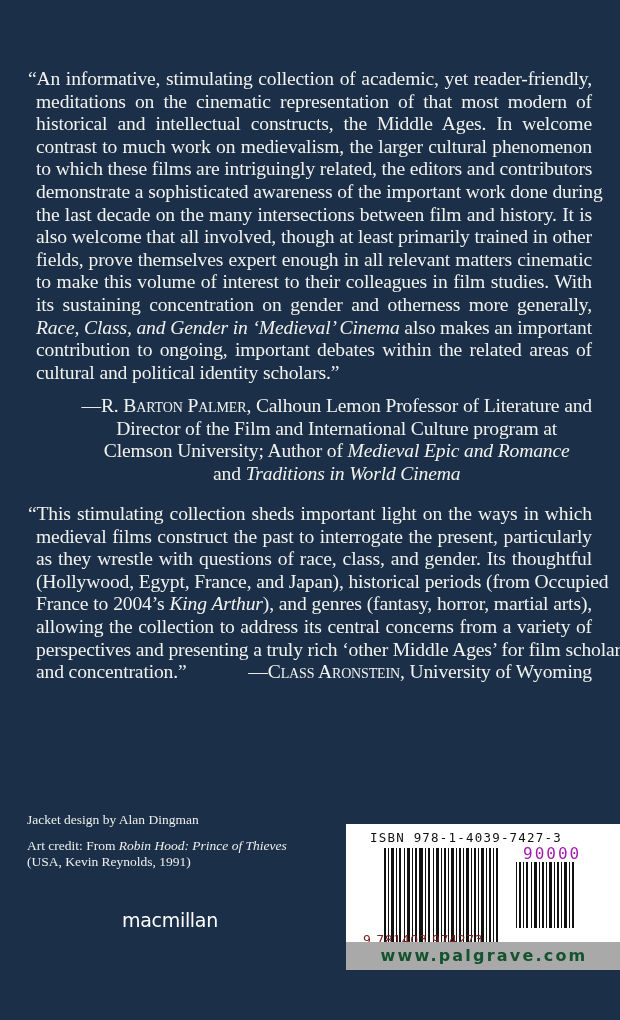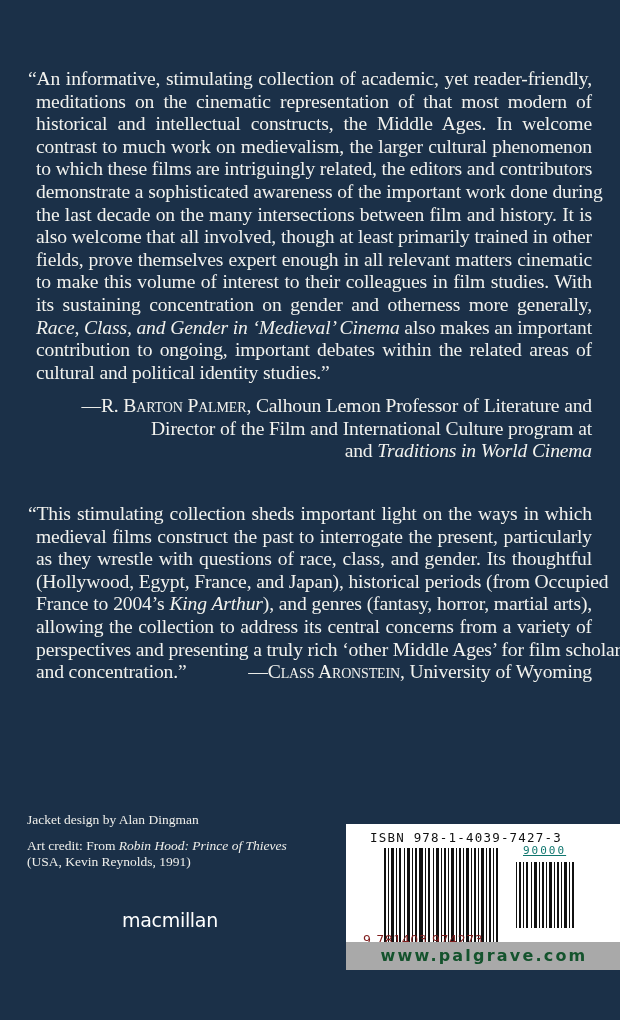--- a/index.html
+++ b/index.html
@@ -17,21 +17,21 @@
     letter-spacing: -0.15px;
   }
   .quote .line { display: block; text-align-last: justify; white-space: nowrap; }
   .quote .line.last { text-align-last: left; }
   .quote .line.indent { padding-left: 8px; }
   .q1 { top: 68px; }
   .q2 { top: 503px; }
   .attr {
     position: absolute; right: 28px;
     font-size: 19.6px; line-height: 22.6px;
-    text-align: right; white-space: nowrap;
+    text-align: center; white-space: nowrap;
     letter-spacing: -0.15px;
   }
   .a1 { top: 395px; }
   .sc { font-variant: small-caps; }
   i { font-style: italic; }
   .inline-attr { float: right; }
   .credits {
     position: absolute; left: 27px; top: 812px;
     font-size: 13.5px; line-height: 16px; color: #eeeeea;
   }
@@ -55,23 +55,22 @@
     box-sizing: border-box;
     padding-left: 46px;
   }
   .isbn-text {
     position: absolute; left: 24px; top: 6px;
     font-family: "DejaVu Sans Mono", monospace; font-size: 12.5px; color: #111;
     letter-spacing: 1.2px;
   }
   .price-text {
     position: absolute; left: 177px; top: 20px;
-    font-family: "DejaVu Sans Mono", monospace; font-size: 11px; color: #0f766e;
+    font-family: "DejaVu Sans Mono", monospace; font-size: 16px; color: #a21caf;
     letter-spacing: 2px;
-    text-decoration: underline;
   }
   .digits {
     position: absolute; left: 17px; top: 108px;
     font-family: "DejaVu Sans", sans-serif; font-size: 12.5px; color: #7f1d1d;
     letter-spacing: 0.6px;
   }
   .bars-main { position: absolute; left: 38px; top: 24px; width: 115px; height: 96px; }
   .bars-add { position: absolute; left: 170px; top: 38px; width: 60px; height: 66px; }
   .bar { position: absolute; top: 0; bottom: 0; background: #111; }
   .url-strip {
@@ -92,26 +91,27 @@
   <span class="line indent">contrast to much work on medievalism, the larger cultural phenomenon</span>
   <span class="line indent">to which these films are intriguingly related, the editors and contributors</span>
   <span class="line indent">demonstrate a sophisticated awareness of the important work done during</span>
   <span class="line indent">the last decade on the many intersections between film and history. It is</span>
   <span class="line indent">also welcome that all involved, though at least  primarily trained in other</span>
   <span class="line indent">fields, prove themselves expert enough in all relevant matters cinematic</span>
   <span class="line indent">to make this volume of interest to their colleagues in film studies. With</span>
   <span class="line indent">its sustaining concentration on gender and otherness more generally,</span>
   <span class="line indent"><i>Race, Class, and Gender in ‘Medieval’ Cinema</i><span> also makes an important</span></span>
   <span class="line indent">contribution to ongoing, important debates within the related areas of</span>
-  <span class="line indent last">cultural and political identity studies.”</span>
+  <span class="line indent last">cultural and political identity scholars.”</span>
 </div>
 
 <div class="attr a1">
   <div><span>—R. </span><span class="sc">Barton Palmer</span><span>, Calhoun Lemon Professor of Literature and</span></div>
   <div>Director of the Film and International Culture program at</div>
+  <div><span>Clemson University; Author of </span><i>Medieval Epic and Romance</i></div>
   <div><span>and </span><i>Traditions in World Cinema</i></div>
 </div>
 
 <div class="quote q2">
   <span class="line">“This stimulating collection sheds important light on the ways in which</span>
   <span class="line indent">medieval films construct the past to interrogate the present, particularly</span>
   <span class="line indent">as they wrestle with questions of race, class, and gender.  Its thoughtful</span>
   <span class="line indent">(Hollywood, Egypt, France, and Japan), historical periods (from Occupied</span>
   <span class="line indent"><span>France to 2004’s </span><i>King Arthur</i><span>), and genres (fantasy, horror, martial arts),</span></span>
   <span class="line indent">allowing the collection to address its central concerns from a variety of</span>

